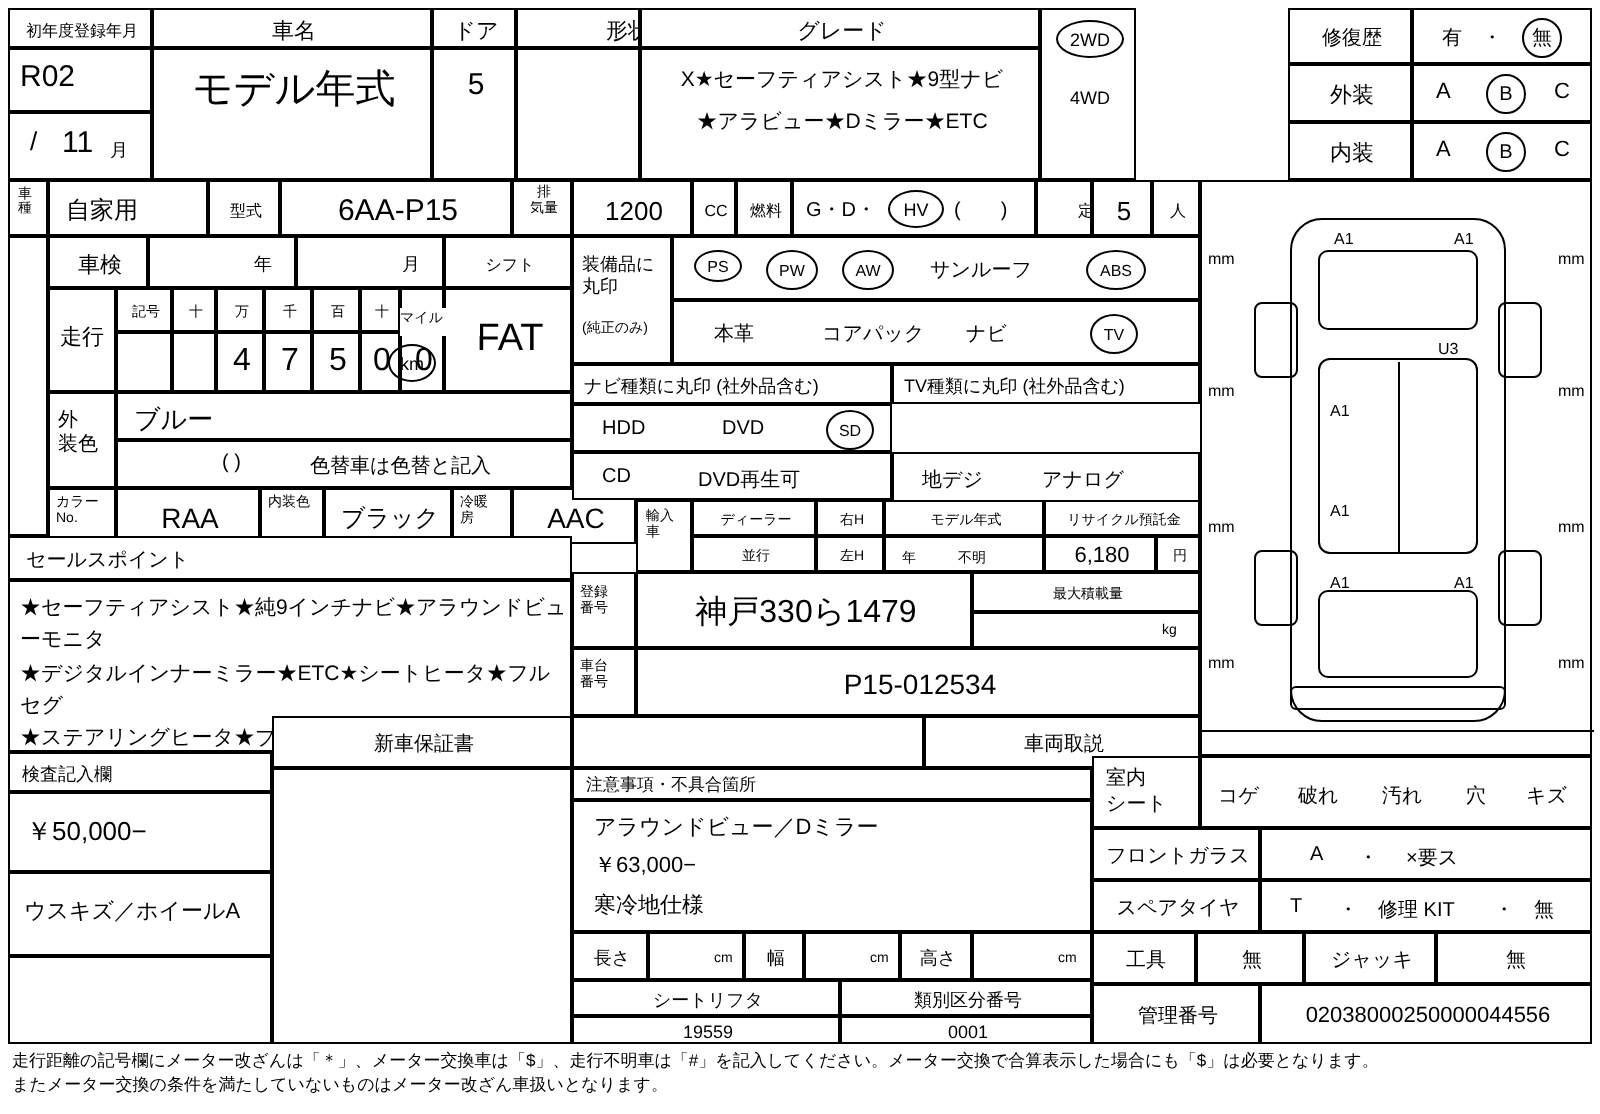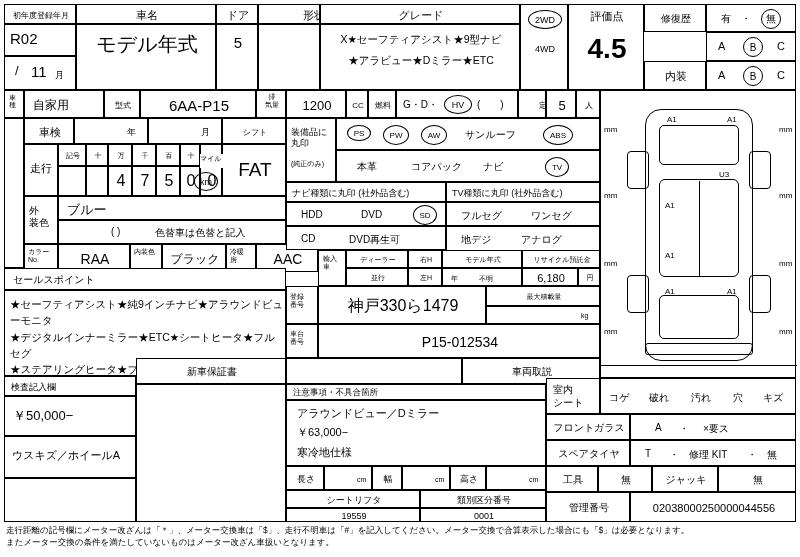--- a/index.html
+++ b/index.html
@@ -77,36 +77,35 @@
     <div class="t ctr" style="left:0;top:28px;width:200px;height:16px;font-size:10.5px;">★アラビュー★Dミラー★ETC</div>
   </div>
 
   <div class="box" style="left:516px;top:0;width:48px;height:86px;">
     <div class="ell" style="position:absolute;left:7px;top:5px;width:34px;height:19px;">
       <span>2WD</span>
     </div>
     <div class="t ctr" style="left:0;top:37px;width:48px;height:14px;font-size:9px;">4WD</div>
   </div>
 
-  <div class="box" style="left:564px;top:0;width:76px;height:86px;">
-    <div class="t ctr" style="left:0;top:3px;width:76px;height:16px;font-size:11px;">評価点</div>
-    <div class="t ctr huge" style="left:0;top:26px;width:76px;height:36px;">4.5</div>
-  </div>
 
   <div class="box" style="left:640px;top:0;width:62px;height:28px;">
     <div class="t ctr" style="left:0;top:0;width:62px;height:28px;font-size:10px;">修復歴</div>
   </div>
   <div class="box" style="left:702px;top:0;width:90px;height:28px;">
     <div class="t" style="left:14px;top:7px;font-size:10px;">有</div>
     <div class="t" style="left:34px;top:7px;font-size:10px;">・</div>
     <div class="circ" style="position:absolute;left:54px;top:4px;width:20px;height:20px;font-size:10px;">
       <span>無</span>
     </div>
   </div>
 
+  <div class="box" style="left:640px;top:28px;width:62px;height:29px;">
+    <div class="t ctr" style="left:0;top:0;width:62px;height:29px;font-size:11px;">外装</div>
+  </div>
   <div class="box" style="left:702px;top:28px;width:90px;height:29px;">
     <div class="t" style="left:11px;top:7px;font-size:11px;">A</div>
     <div class="circ" style="position:absolute;left:36px;top:4px;width:20px;height:20px;font-size:10px;">
       <span>B</span>
     </div>
     <div class="t" style="left:70px;top:7px;font-size:11px;">C</div>
   </div>
 
   <div class="box" style="left:640px;top:57px;width:62px;height:29px;">
     <div class="t ctr" style="left:0;top:0;width:62px;height:29px;font-size:11px;">内装</div>
@@ -331,24 +330,20 @@
     <div class="t" style="left:5px;top:4px;font-size:9px;">TV種類に丸印 (社外品含む)</div>
   </div>
 
   <div class="box" style="left:282px;top:198px;width:160px;height:24px;">
     <div class="t" style="left:14px;top:6px;font-size:10px;">HDD</div>
     <div class="t" style="left:74px;top:6px;font-size:10px;">DVD</div>
     <div class="circ" style="position:absolute;left:126px;top:2px;width:24px;height:20px;">
         <span>SD</span>
       </div>
   </div>
-  <div class="box" style="left:442px;top:198px;width:154px;height:24px;">
-    <div class="t" style="left:14px;top:6px;font-size:10px;">フルセグ</div>
-    <div class="t" style="left:84px;top:6px;font-size:10px;">ワンセグ</div>
-  </div>
   <div class="box" style="left:282px;top:222px;width:160px;height:24px;">
     <div class="t" style="left:14px;top:6px;font-size:10px;">CD</div>
     <div class="t" style="left:62px;top:6px;font-size:10px;">DVD再生可</div>
   </div>
   <div class="box" style="left:442px;top:222px;width:154px;height:32px;">
     <div class="t" style="left:14px;top:6px;font-size:10px;">地デジ</div>
     <div class="t" style="left:74px;top:6px;font-size:10px;">アナログ</div>
   </div>
 
   <div class="box" style="left:314px;top:246px;width:28px;height:36px;">

